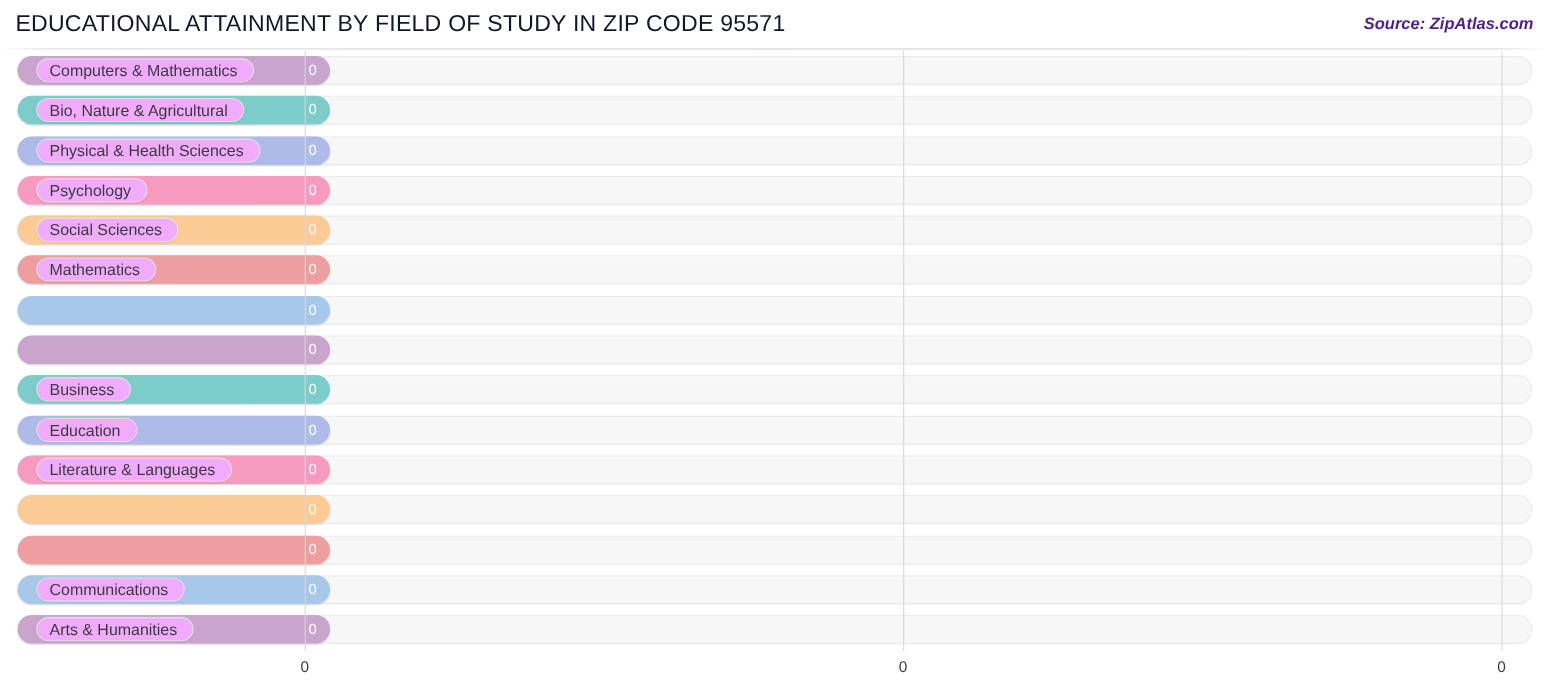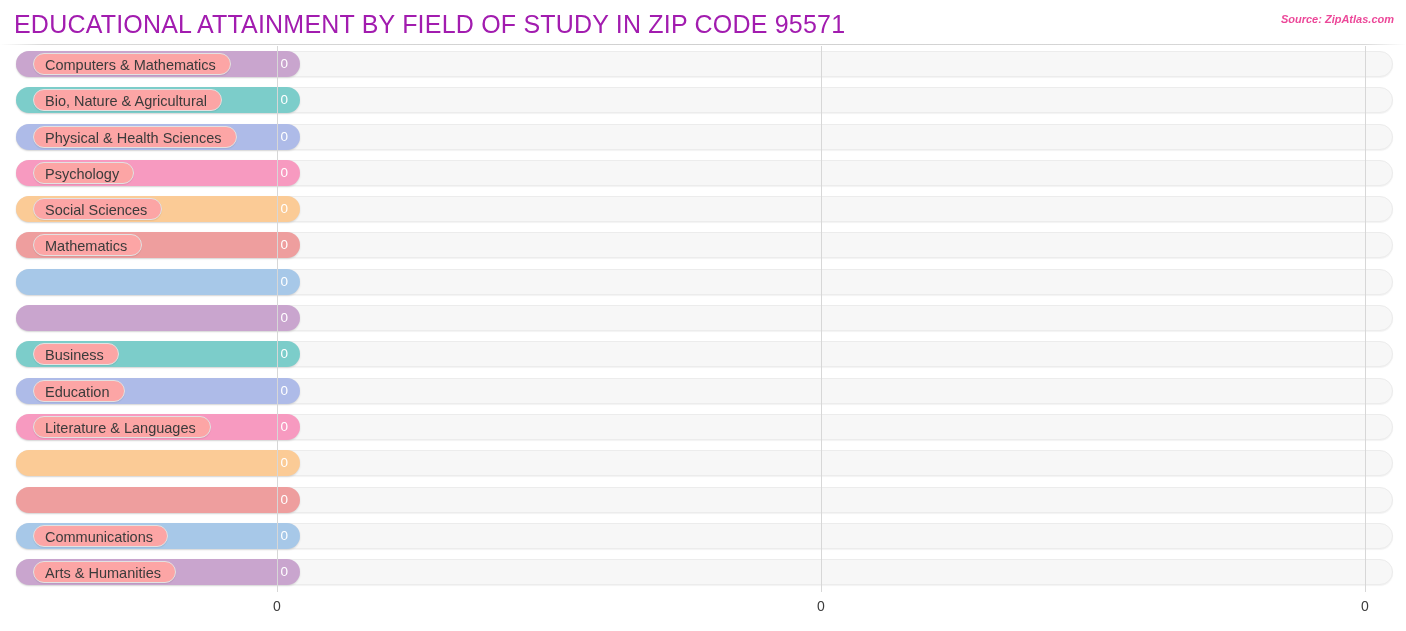--- a/index.html
+++ b/index.html
@@ -19,34 +19,34 @@
   
   .header {
     position: relative;
     height: 45px;
     box-sizing: border-box;
   }
   .chart-title {
     position: absolute;
     left: 14px;
     top: 10px;
-    font-size: 25px;
+    font-size: 21px;
     letter-spacing: 0.2px;
-    color: #a21caf;
+    color: #0f172a;
     font-weight: 400;
     white-space: nowrap;
   }
   .source-note {
     position: absolute;
     right: 12px;
     top: 13px;
-    font-size: 11px;
+    font-size: 15px;
     font-style: italic;
     font-weight: bold;
-    color: #ec4899;
+    color: #4c1d95;
     white-space: nowrap;
   }
   .header-rule {
     position: absolute;
     left: 0;
     right: 0;
     top: 44px;
     height: 1px;
     background: linear-gradient(to right, #ffffff 0%, #d9d9d9 3%, #d0d0d0 50%, #d9d9d9 97%, #ffffff 100%);
   }
@@ -108,21 +108,21 @@
   }
 
   
   .label-pill {
     position: absolute;
     left: 33px;
     top: 7px;
     height: 22px;
     line-height: 22px;
     padding: 0 14px 0 11px;
-    background: #fca5a5;
+    background: #f0abfc;
     border: 1px solid #e2e2e2;
     border-radius: 11px;
     font-size: 14.5px;
     color: #3b3b3b;
     white-space: nowrap;
     box-sizing: border-box;
     z-index: 4;
     box-shadow: 0 1px 1px rgba(0,0,0,0.07);
   }
 

